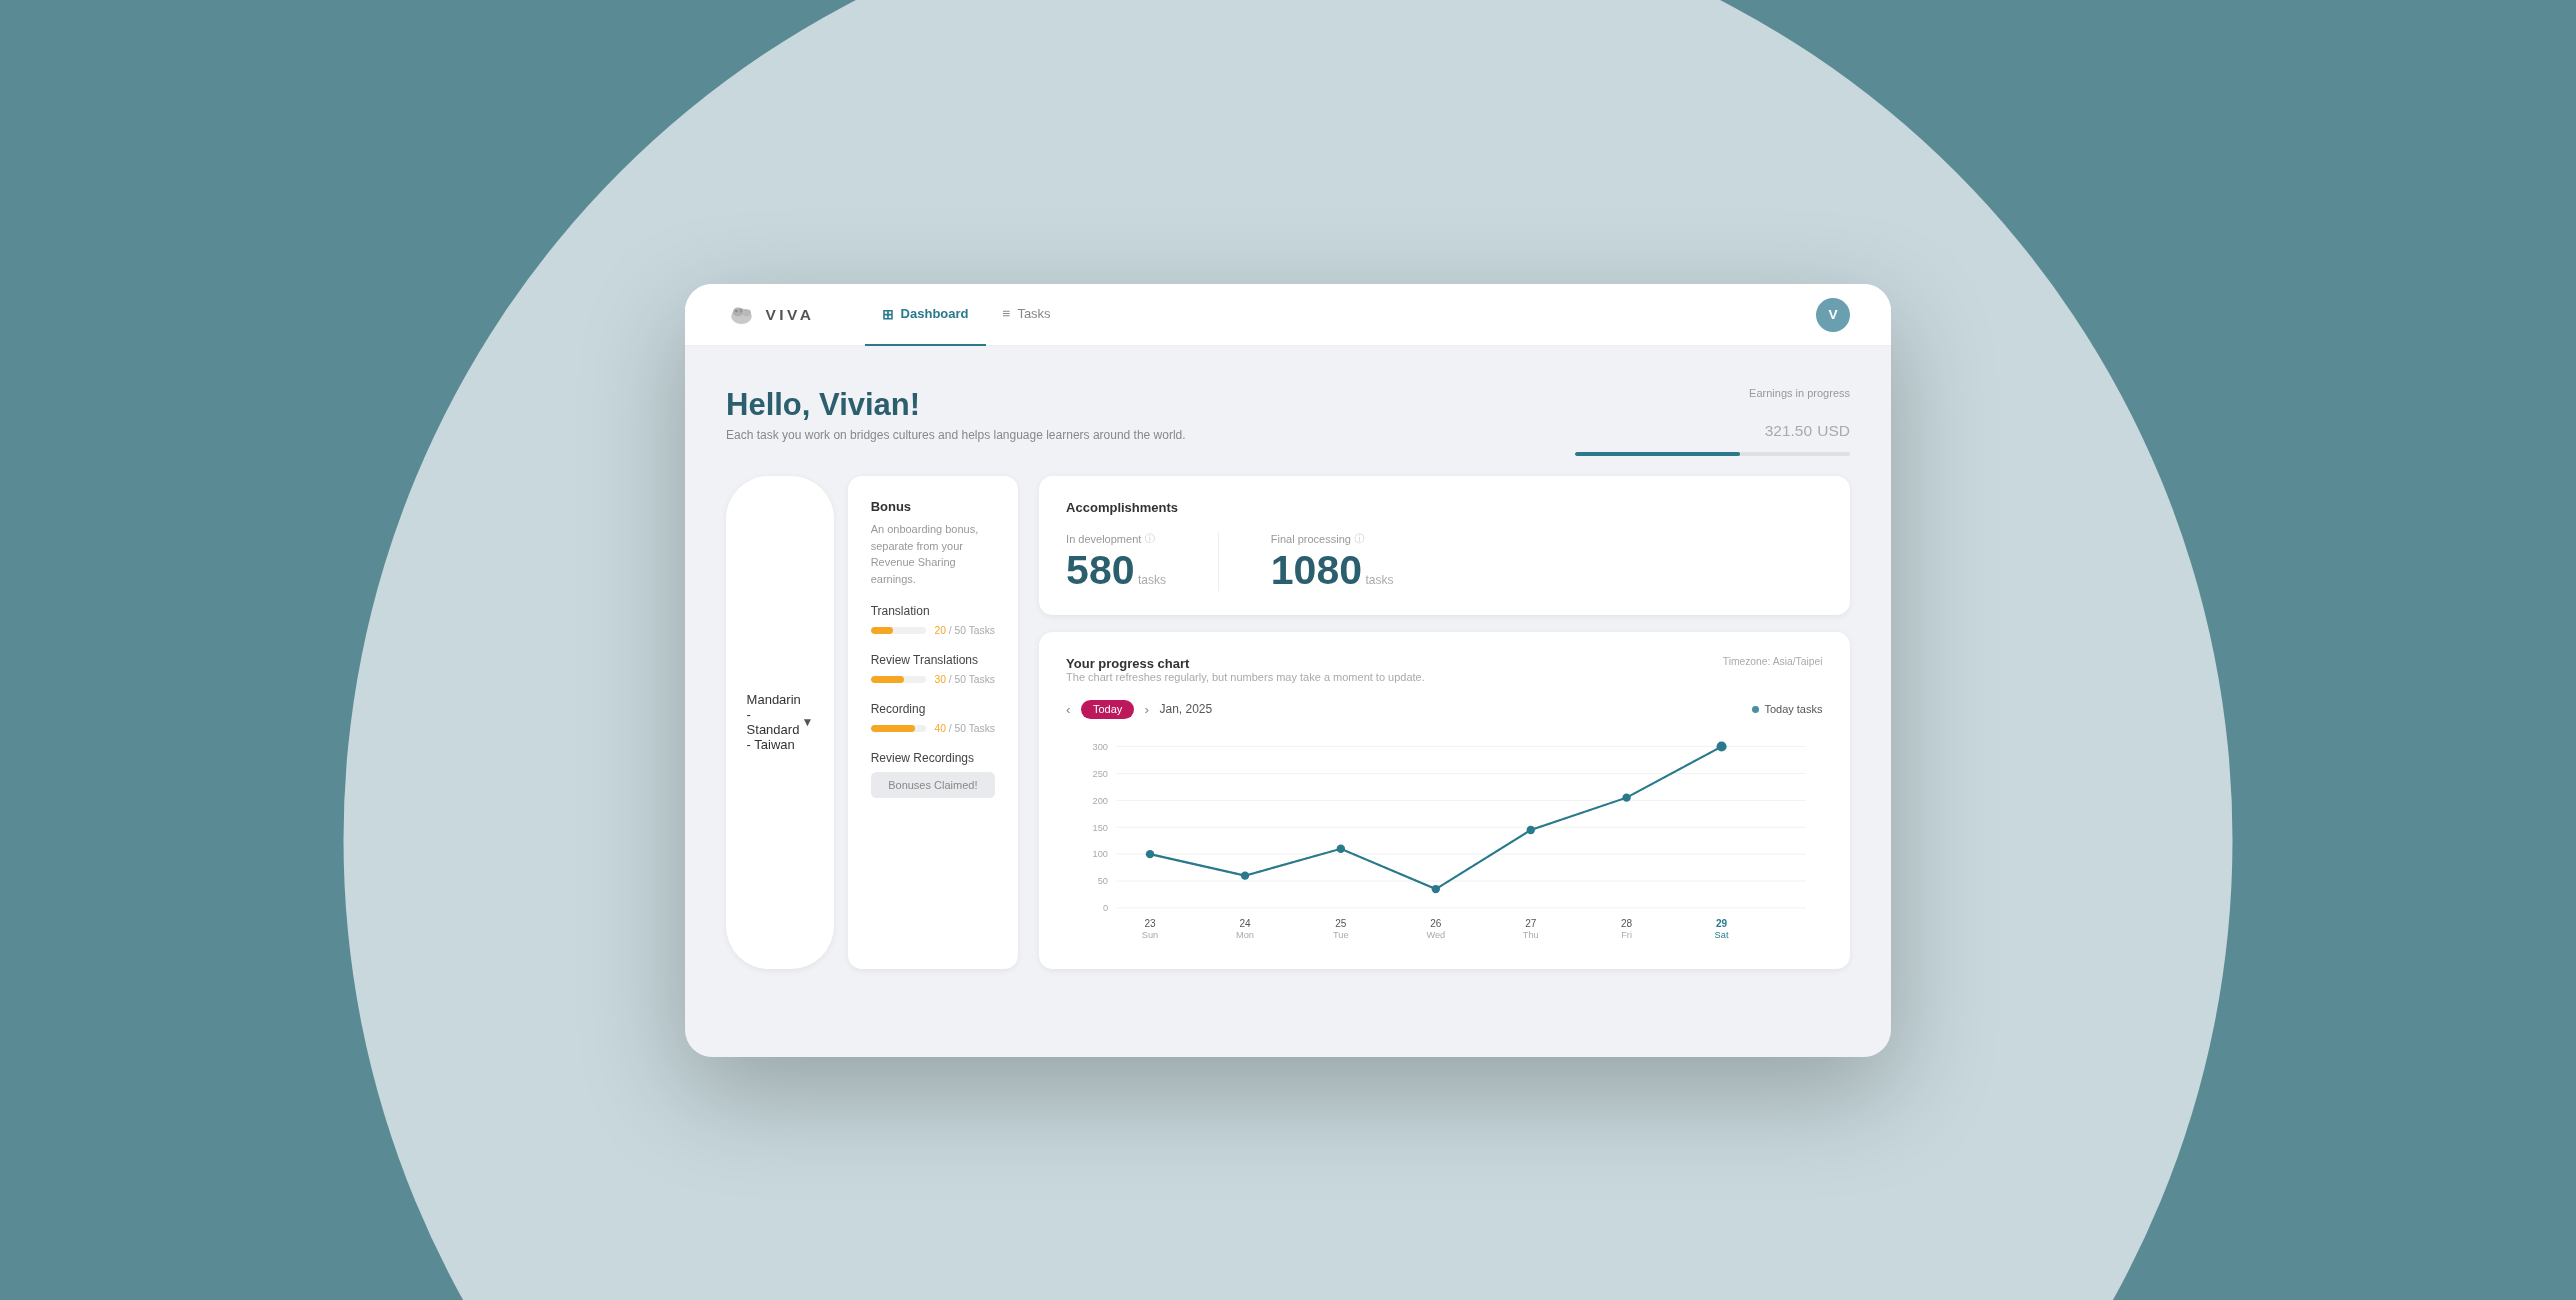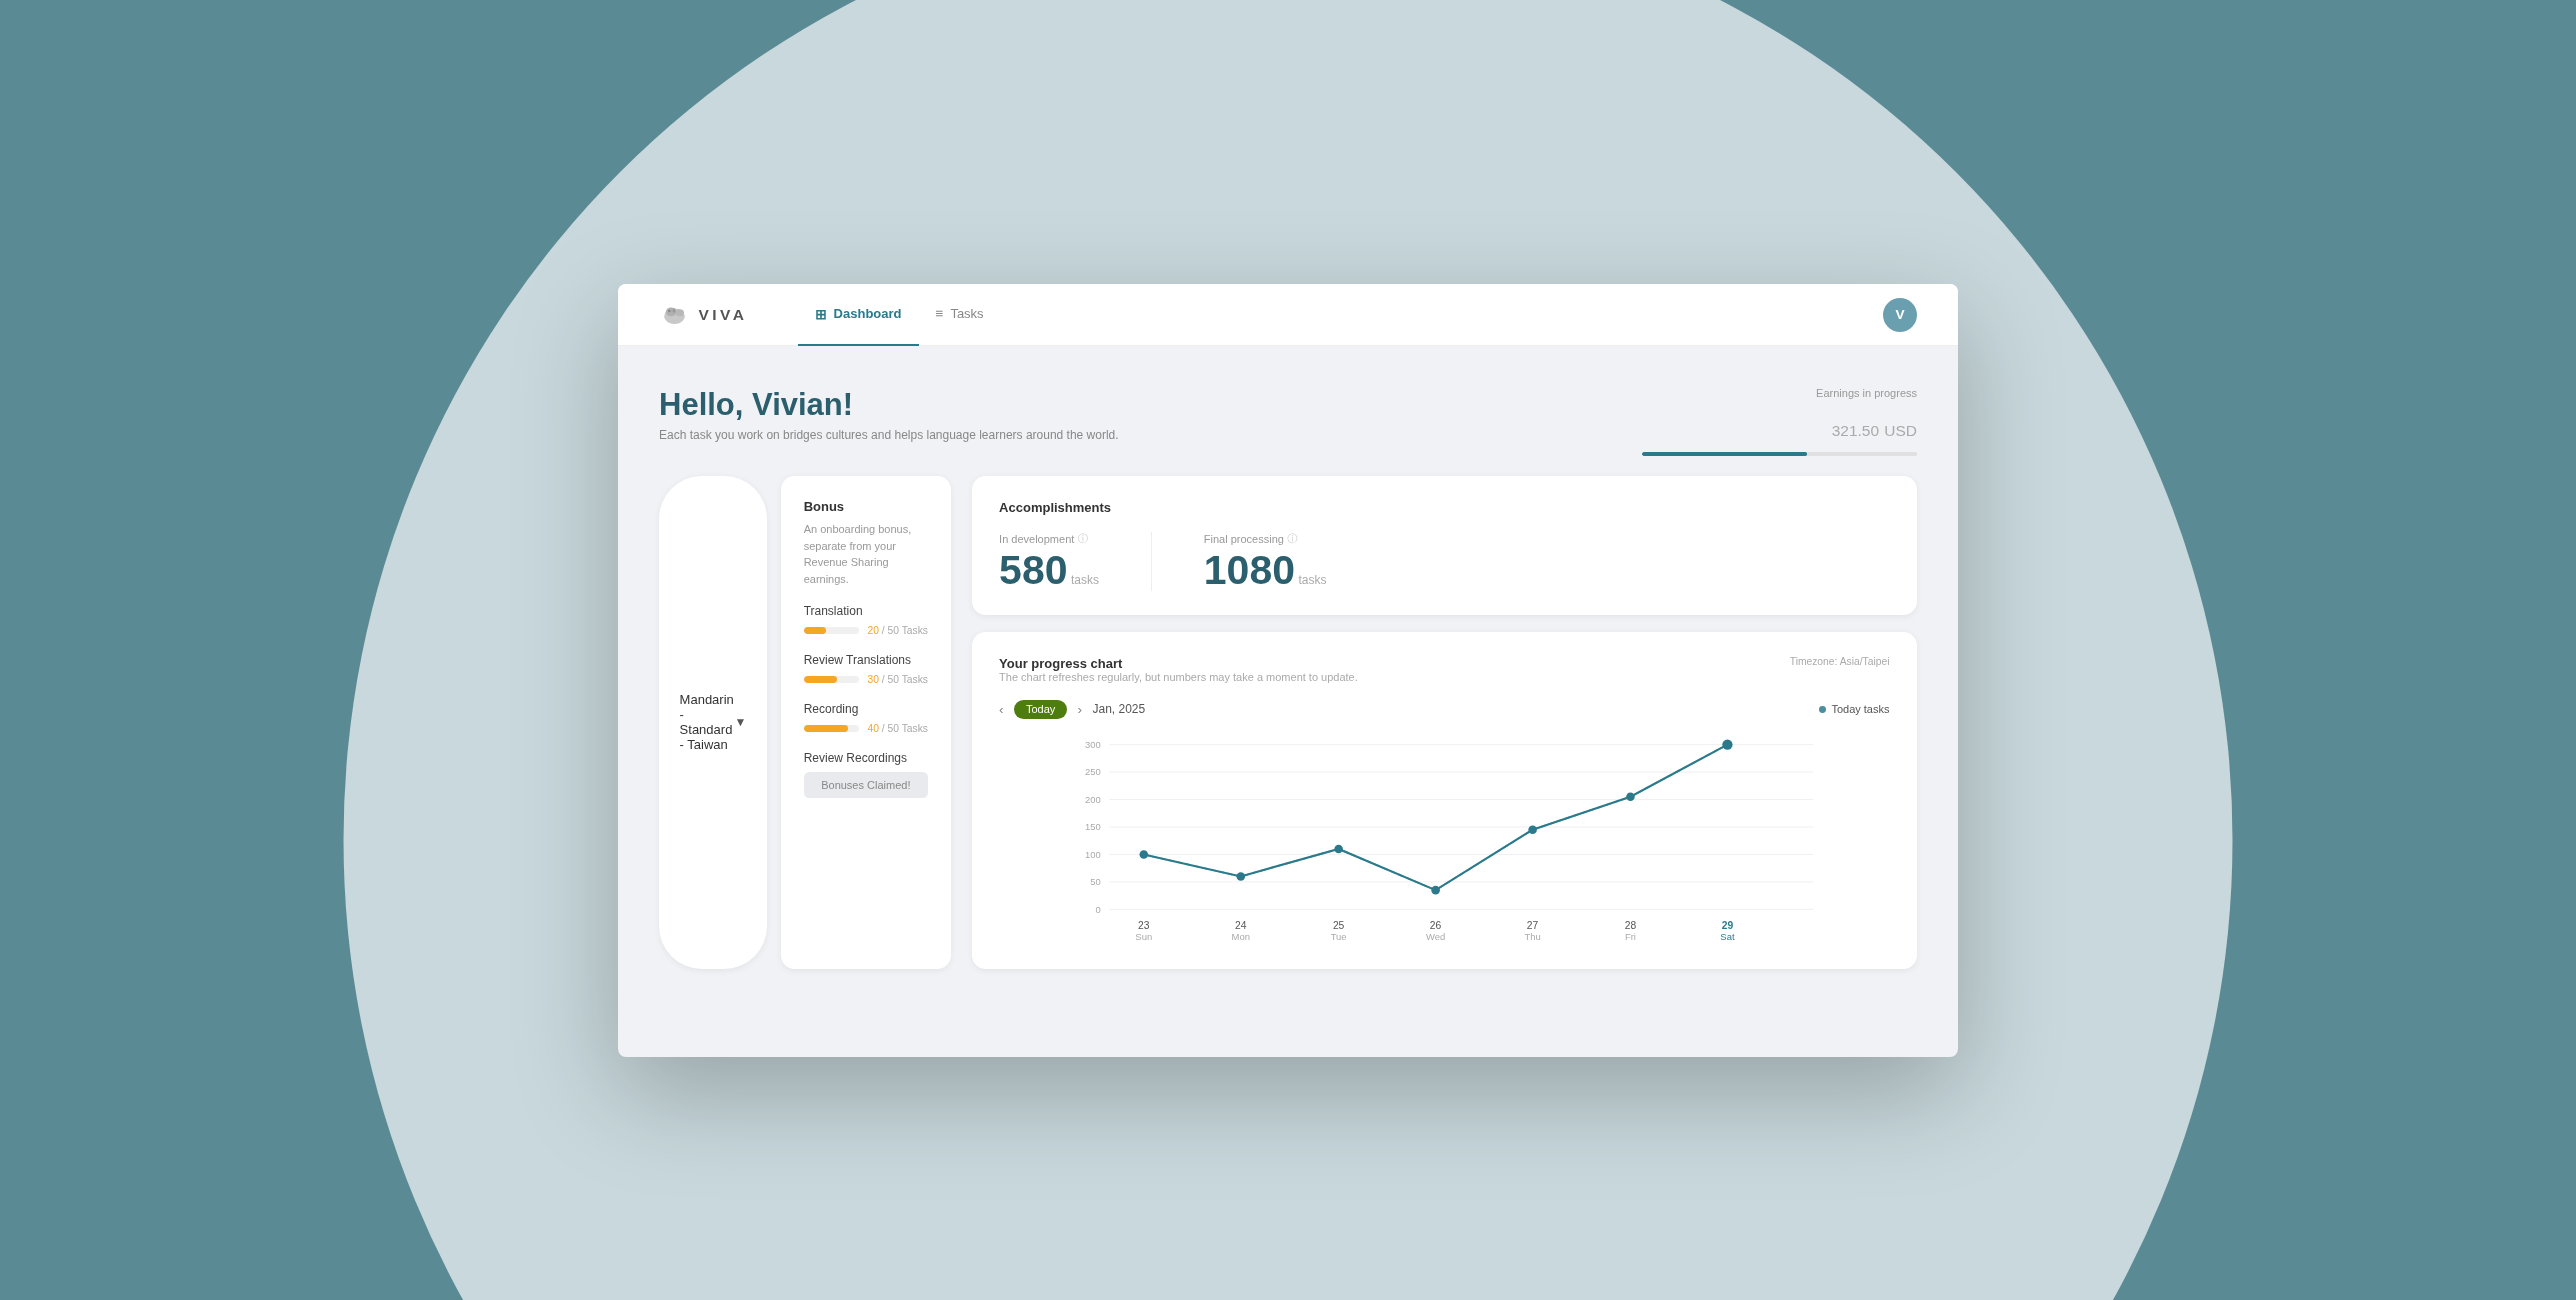--- a/index.html
+++ b/index.html
@@ -22,22 +22,22 @@
       background: #c8d8dc;
       top: 50%;
       left: 50%;
       transform: translate(-50%, -40%);
       z-index: 0;
     }
     .window {
       position: relative;
       z-index: 1;
       background: #f0f2f5;
-      border-radius: 8px;
-      width: 1340px;
+      border-radius: 27px;
+      width: 1206px;
       min-height: 773px;
       box-shadow: 0 34px 103px rgba(0,0,0,0.25);
       overflow: hidden;
       margin-top: 40px;
     }
     
     .topbar {
       background: white;
       padding: 0 41px;
       height: 62px;
@@ -343,21 +343,21 @@
       margin-bottom: 17px;
     }
     .chart-nav-btn {
       background: none;
       border: none;
       cursor: pointer;
       color: #888;
       font-size: 13.7px;
     }
     .today-badge {
-      background: #4d7c0f;
+      background: #be185d;
       color: white;
       border-radius: 17px;
       padding: 3.4px 12px;
       font-size: 11px;
     }
     .chart-month {
       font-size: 12px;
       color: #555;
     }
     .chart-legend {

